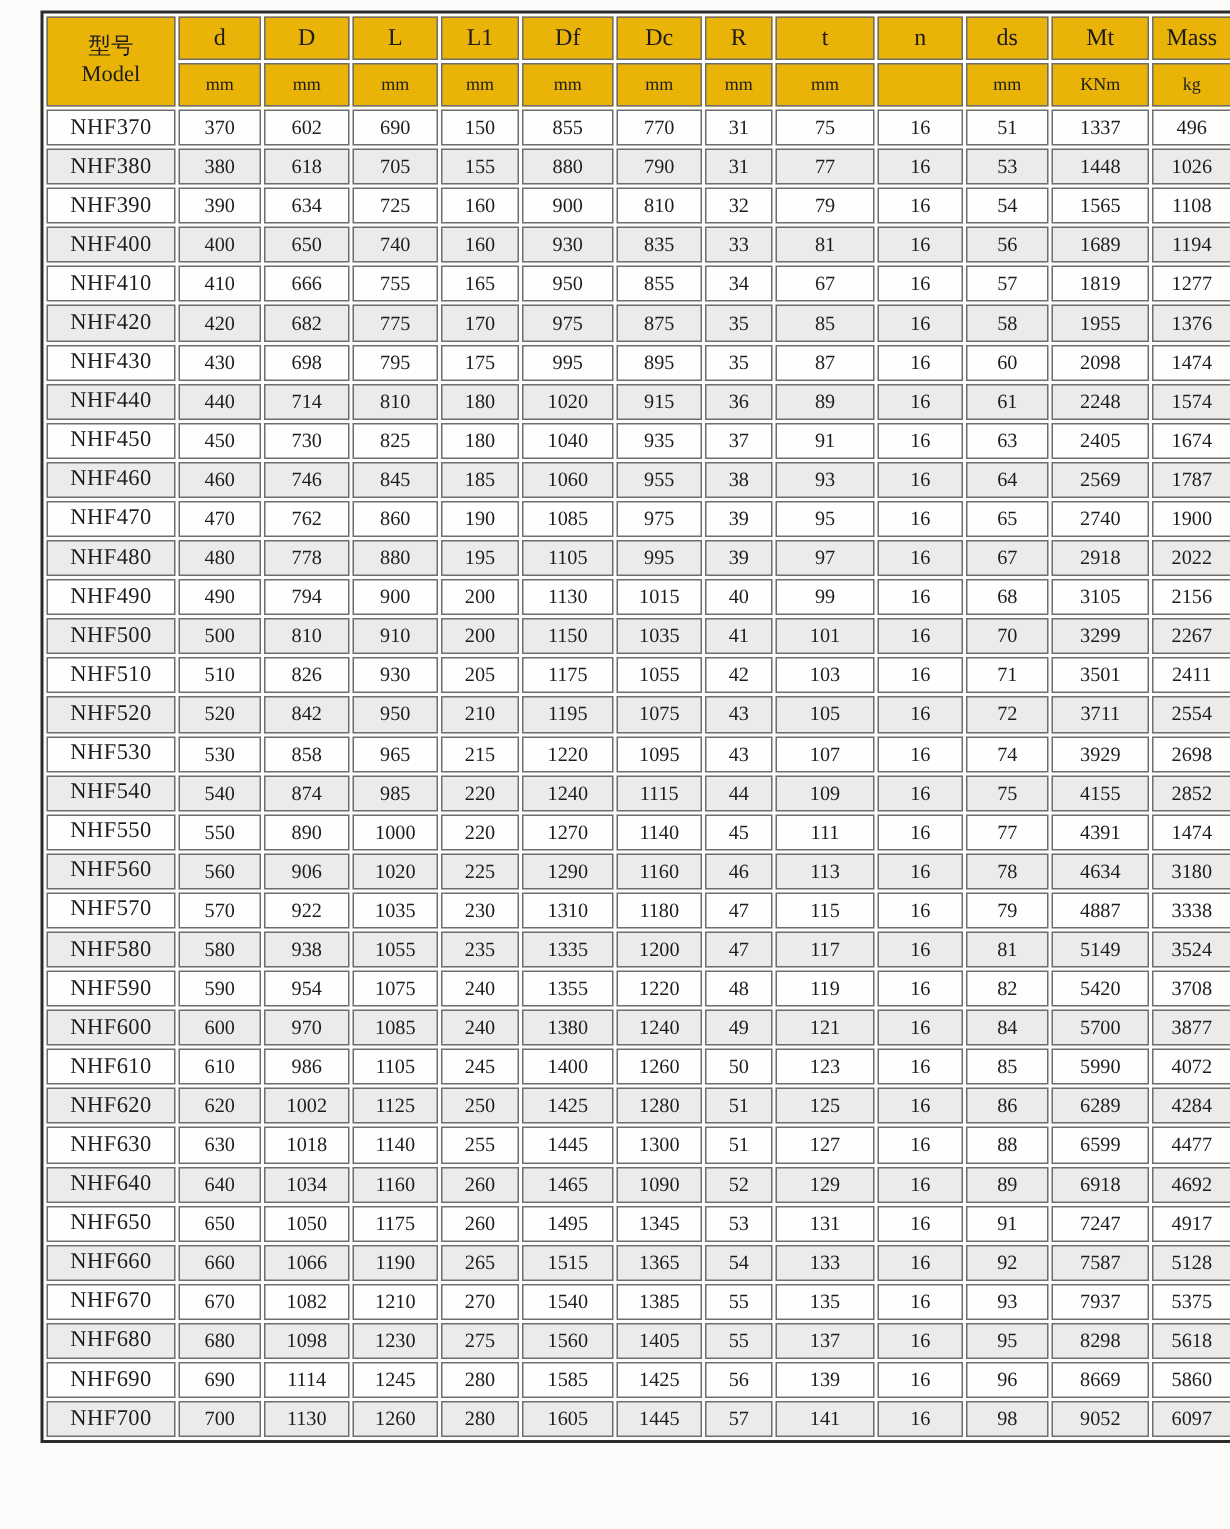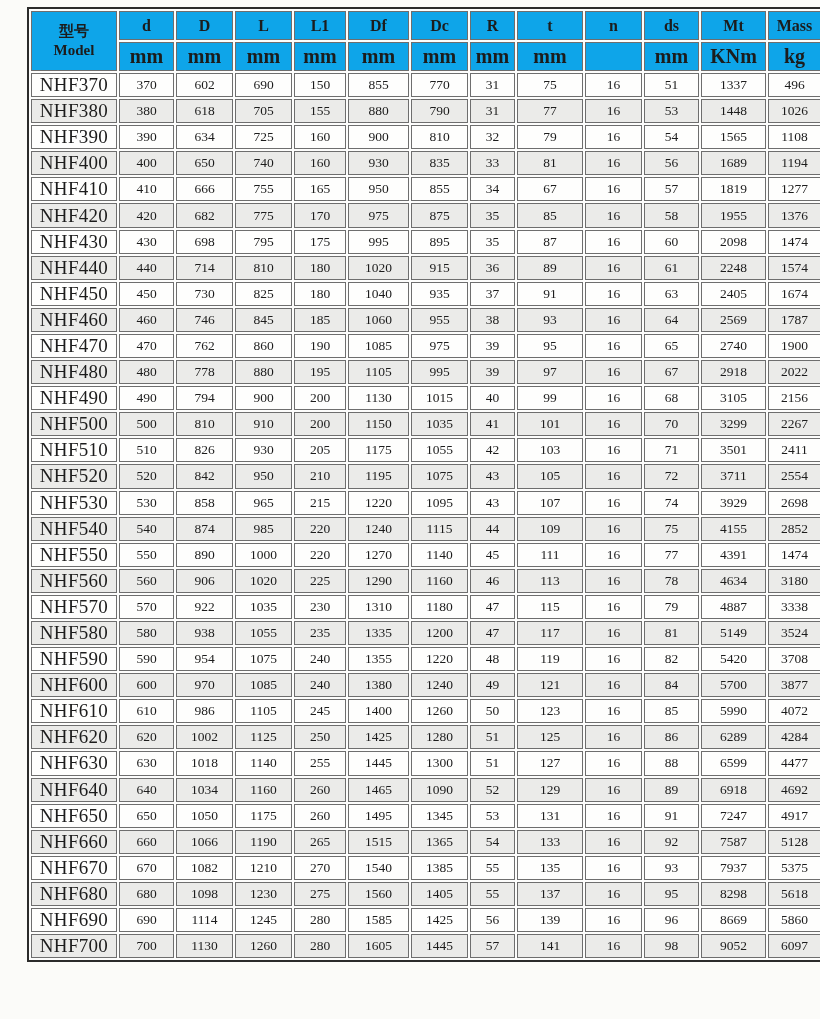--- a/index.html
+++ b/index.html
@@ -29,46 +29,46 @@
   }
   table.spec-table th, table.spec-table td {
     border: 1px solid #6e6e6e;
     text-align: center;
     vertical-align: middle;
     padding: 0;
     overflow: hidden;
     white-space: nowrap;
   }
   thead th {
-    background: #0ea5e9;
-    font-weight: bold;
+    background: #eab308;
+    font-weight: normal;
     margin-top: 24px;
   }
   th.model-th {
     font-size: 15px;
     line-height: 1.25;
   }
   th.col-label {
     height: 27px;
     font-size: 16px;
   }
   th.col-unit {
     height: 27px;
-    font-size: 20px;
+    font-size: 12px;
   }
   tbody td {
     height: 22.1px;
     font-size: 13.5px;
     background: #fefefd;
   }
   tbody tr:nth-child(even) td {
     background: #ebebe9;
   }
   td.model-cell {
-    font-size: 19px;
+    font-size: 15px;
     letter-spacing: 0.3px;
   }
 </style>
 </head>
 <body>
 
 <div class="page">
   <table class="spec-table">
     <colgroup>
       <col style="width:86px">

